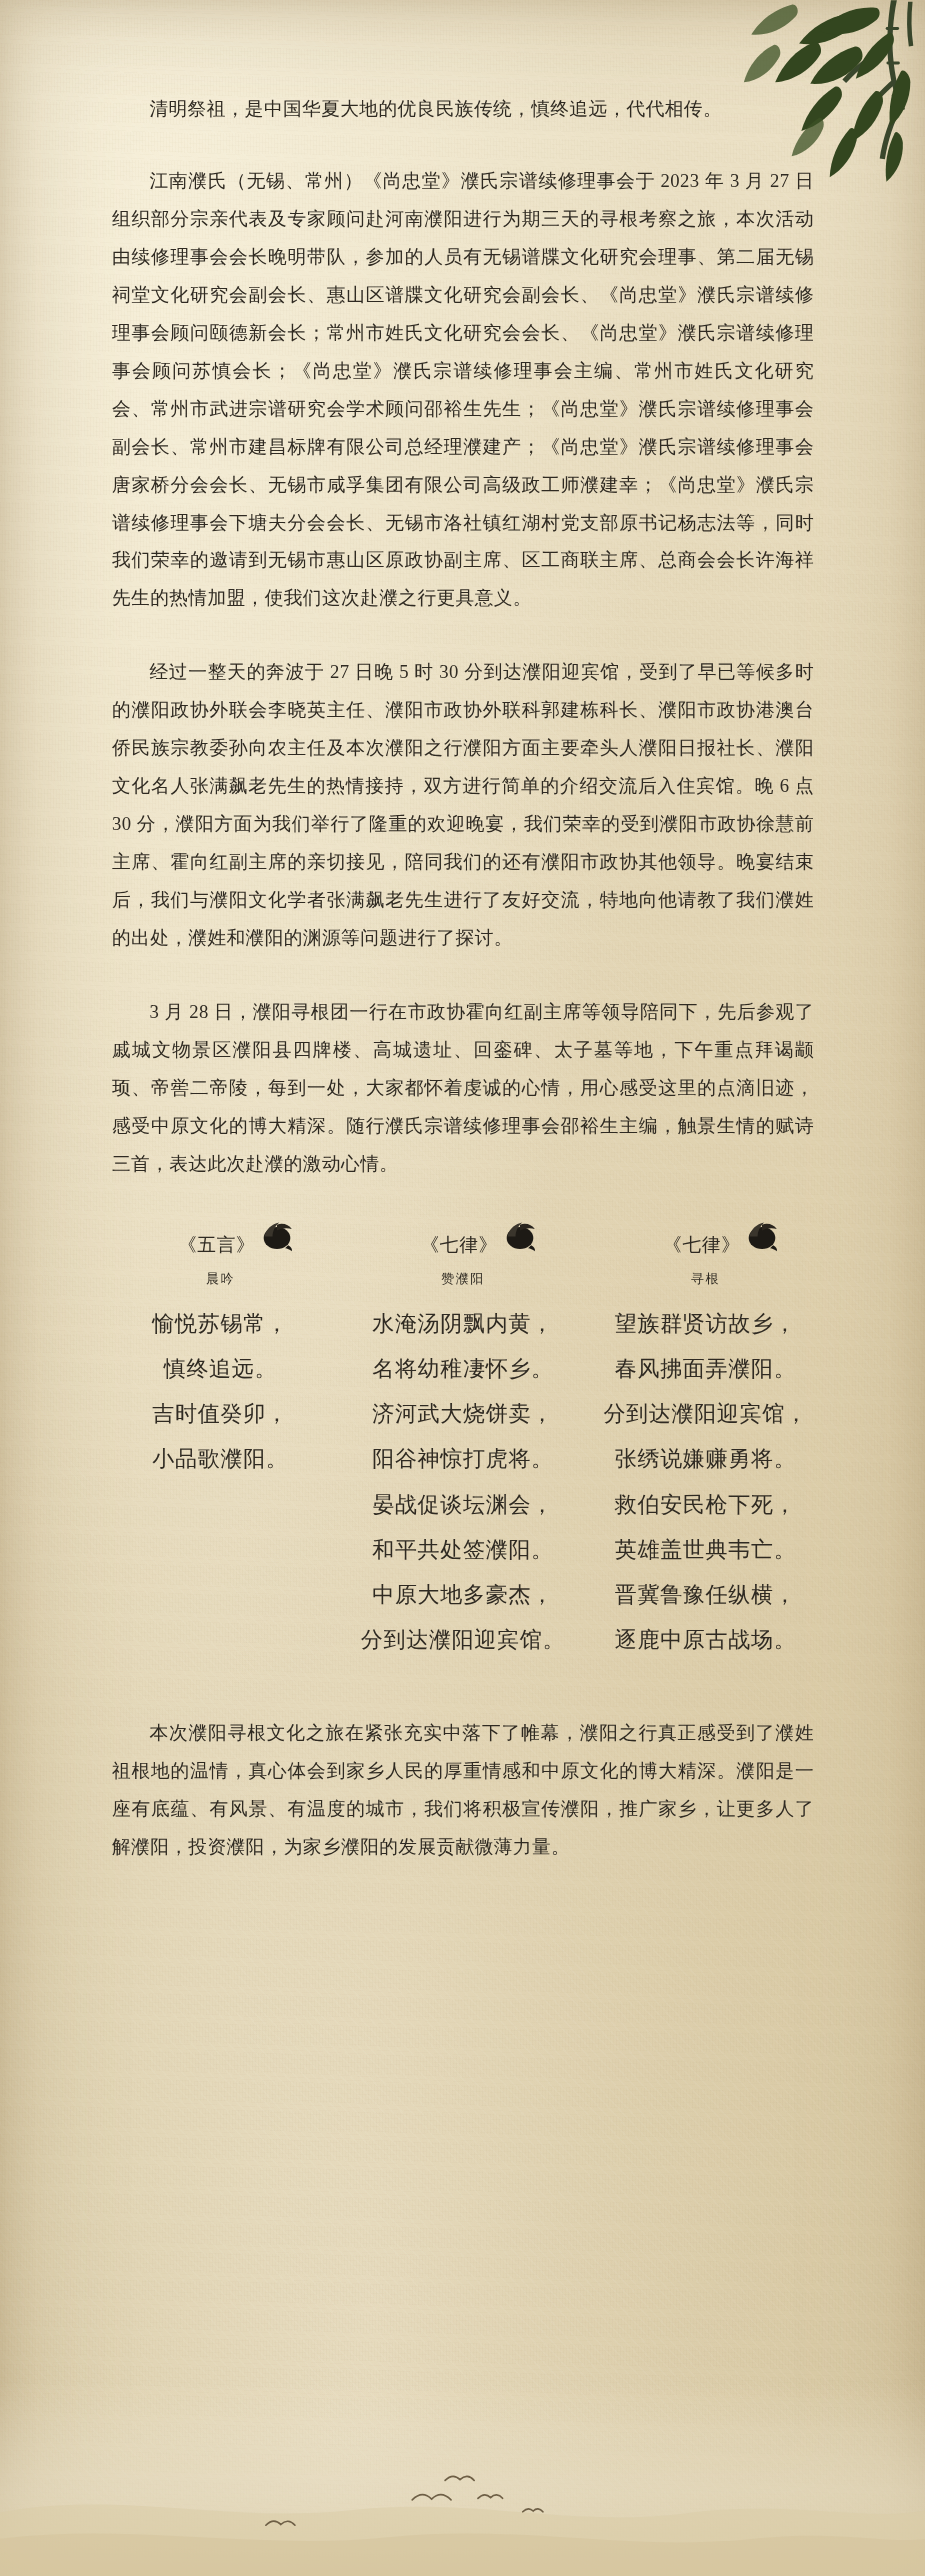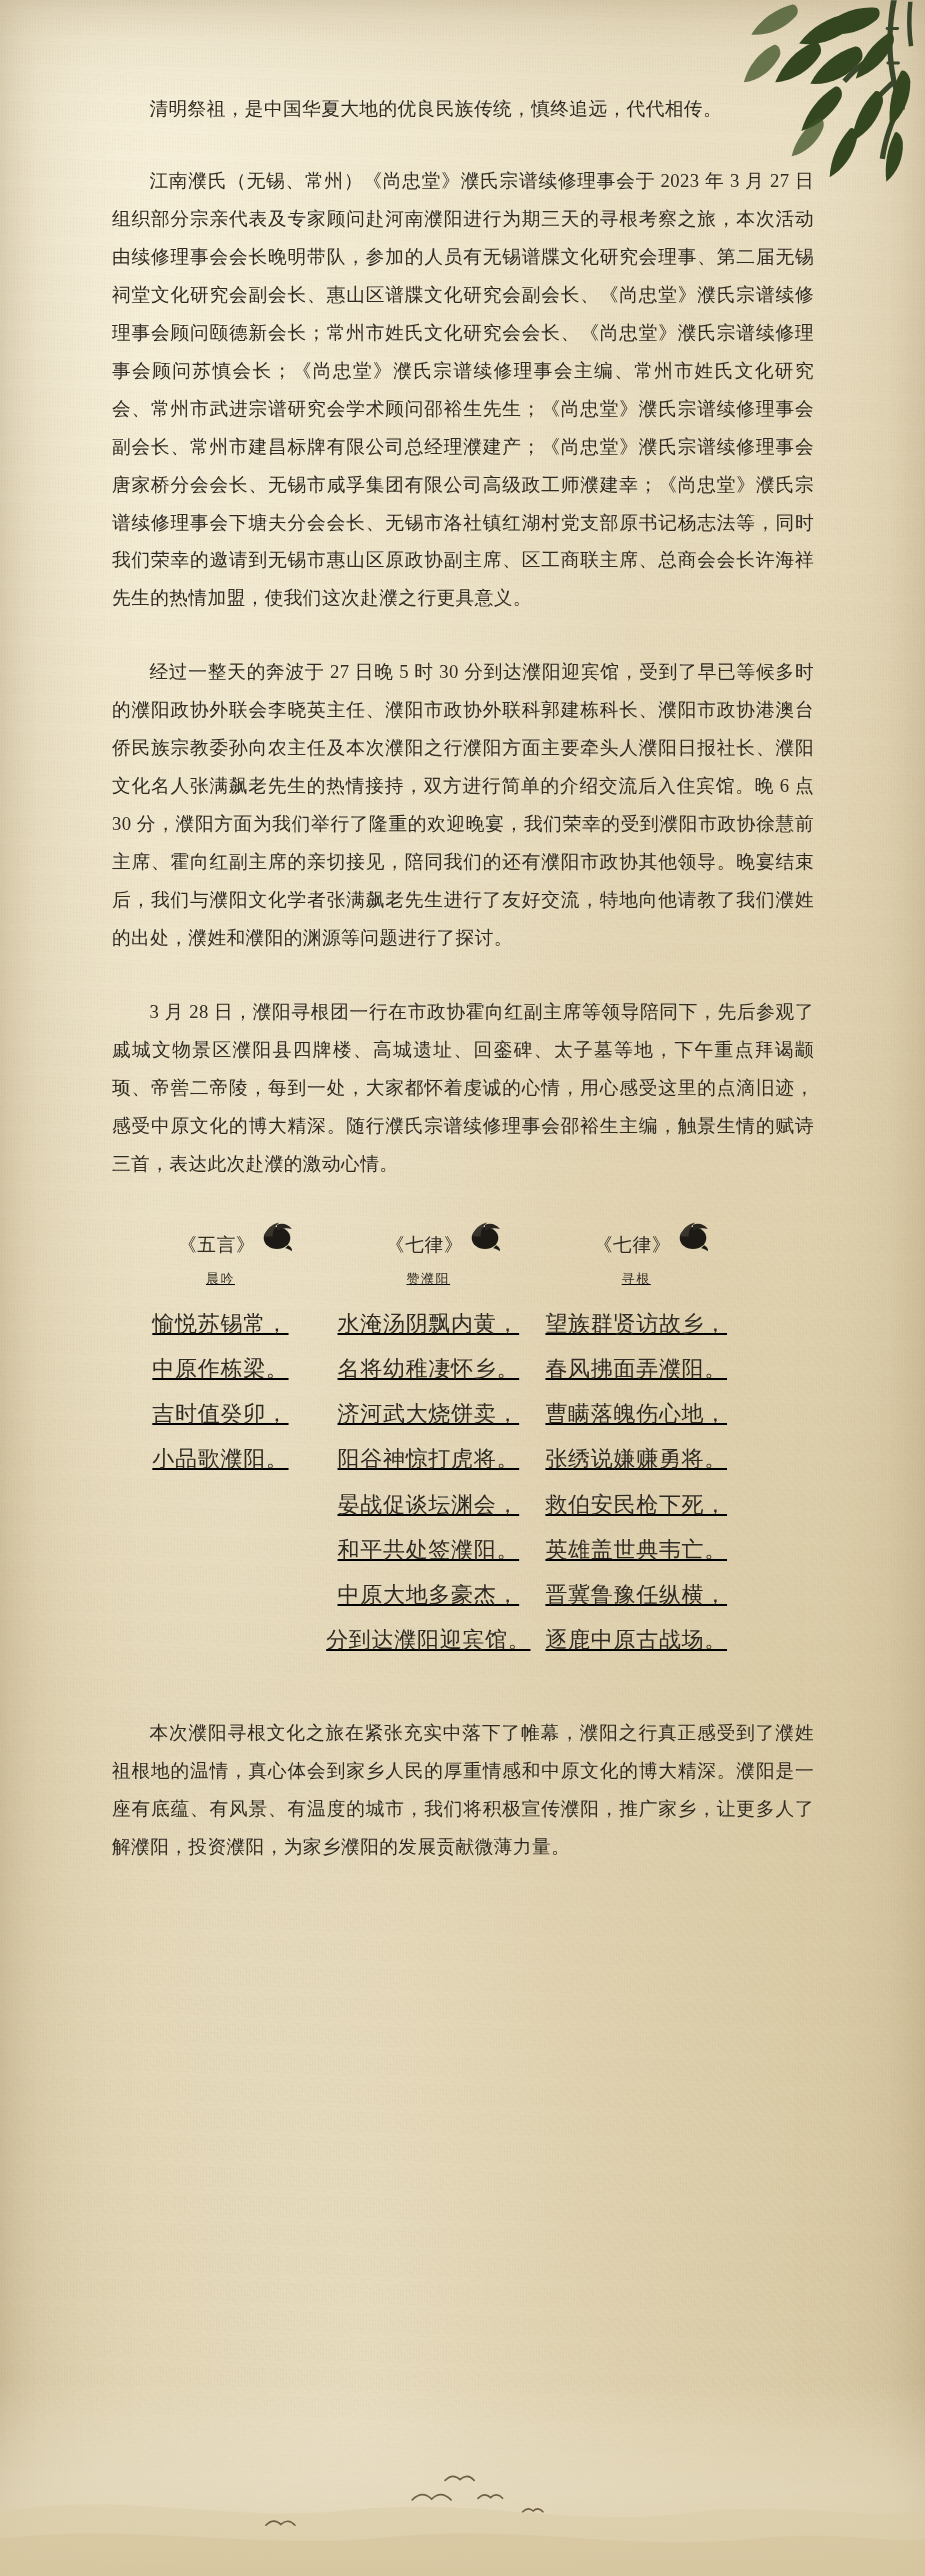--- a/index.html
+++ b/index.html
@@ -80,24 +80,23 @@
     text-align: justify;
     text-indent: 2em;
     letter-spacing: 0.4px;
   }
   p.para.first { margin-bottom: 34px; }
   p.gap-top { margin-top: 36px; }
 
   
   .poems {
     display: flex;
-    justify-content: flex-start;
+    justify-content: space-between;
     margin: 49px 0 52px 0;
     padding: 0 4.5px;
-    text-decoration: underline;
   }
   .poem {
     width: 30%;
     text-align: center;
   }
   .poem-head {
     position: relative;
     display: inline-block;
     font-size: 18.7px;
     color: #2f2a22;
@@ -183,21 +182,21 @@
           <span>《五言》</span>
           <svg class="ink-blot" viewBox="0 0 46 44" xmlns="http://www.w3.org/2000/svg">
             <ellipse cx="23" cy="24" rx="18" ry="15" fill="#1d1a15"></ellipse>
             <path d="M6 22 c2 -10 10 -17 20 -19 c-6 5 -9 12 -9 19z" fill="#3a352c"></path>
             <path d="M23 6 c8 -3 16 0 20 6 c-7 -2 -14 -1 -20 2z" fill="#2a251e"></path>
             <path d="M38 34 c4 2 6 5 5 8 c-3 -2 -6 -4 -9 -4z" fill="#1d1a15"></path>
           </svg>
         </div>
         <div class="poem-sub">晨吟</div>
         <div class="poem-line">愉悦苏锡常，</div>
-        <div class="poem-line">中原作栋梁。</div>
+        <div class="poem-line">慎终追远。</div>
         <div class="poem-line">吉时值癸卯，</div>
         <div class="poem-line">小品歌濮阳。</div>
       </div>
 
       <div class="poem">
         <div class="poem-head">
           <span>《七律》</span>
           <svg class="ink-blot" viewBox="0 0 46 44" xmlns="http://www.w3.org/2000/svg">
             <ellipse cx="23" cy="24" rx="18" ry="15" fill="#1d1a15"></ellipse>
             <path d="M6 22 c2 -10 10 -17 20 -19 c-6 5 -9 12 -9 19z" fill="#3a352c"></path>
@@ -222,21 +221,21 @@
           <svg class="ink-blot" viewBox="0 0 46 44" xmlns="http://www.w3.org/2000/svg">
             <ellipse cx="23" cy="24" rx="18" ry="15" fill="#1d1a15"></ellipse>
             <path d="M6 22 c2 -10 10 -17 20 -19 c-6 5 -9 12 -9 19z" fill="#3a352c"></path>
             <path d="M23 6 c8 -3 16 0 20 6 c-7 -2 -14 -1 -20 2z" fill="#2a251e"></path>
             <path d="M38 34 c4 2 6 5 5 8 c-3 -2 -6 -4 -9 -4z" fill="#1d1a15"></path>
           </svg>
         </div>
         <div class="poem-sub">寻根</div>
         <div class="poem-line">望族群贤访故乡，</div>
         <div class="poem-line">春风拂面弄濮阳。</div>
-        <div class="poem-line">曹瞒落魄伤心地，</div>
+        <div class="poem-line">分到达濮阳迎宾馆，</div>
         <div class="poem-line">张绣说嫌赚勇将。</div>
         <div class="poem-line">救伯安民枪下死，</div>
         <div class="poem-line">英雄盖世典韦亡。</div>
         <div class="poem-line">晋冀鲁豫任纵横，</div>
         <div class="poem-line">逐鹿中原古战场。</div>
       </div>
 
     </div>
 
     <p class="para">本次濮阳寻根文化之旅在紧张充实中落下了帷幕，濮阳之行真正感受到了濮姓祖根地的温情，真心体会到家乡人民的厚重情感和中原文化的博大精深。濮阳是一座有底蕴、有风景、有温度的城市，我们将积极宣传濮阳，推广家乡，让更多人了解濮阳，投资濮阳，为家乡濮阳的发展贡献微薄力量。</p>

